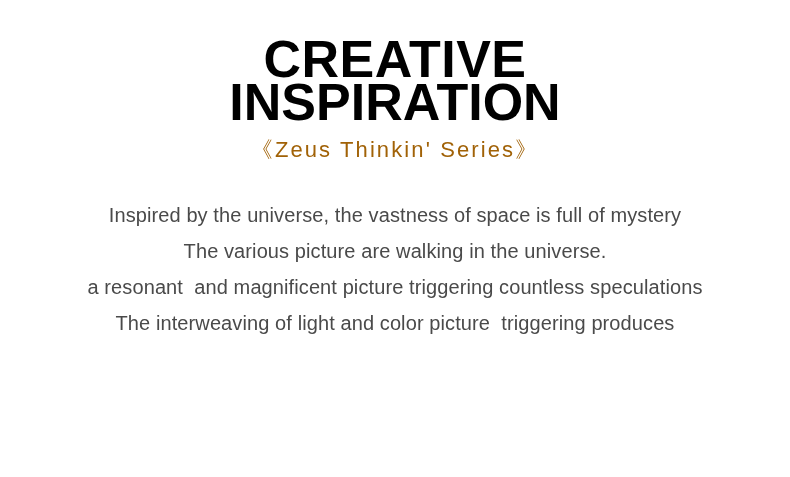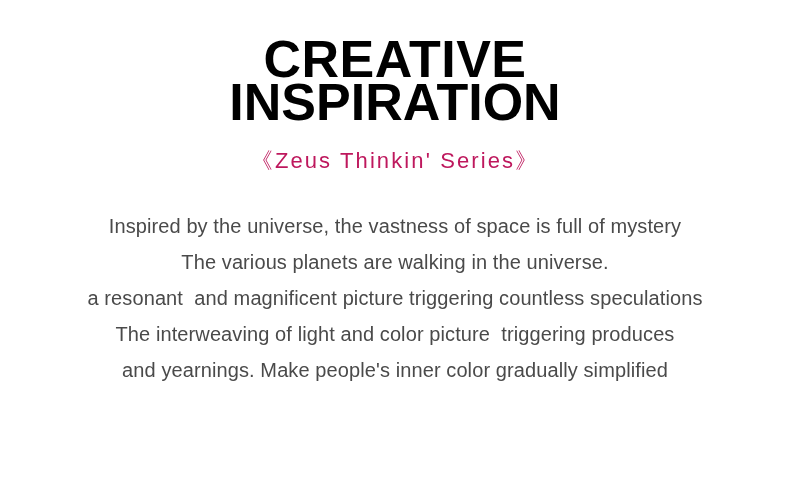--- a/index.html
+++ b/index.html
@@ -43,28 +43,28 @@
     color: #000000;
     white-space: pre;
   }
 
   .title-line.line-2 {
     letter-spacing: 0px;
   }
 
   
   .subtitle {
-    margin-top: 23px;
+    margin-top: 12px;
     text-align: left;
     font-family: "Liberation Sans", sans-serif;
     font-weight: 400;
     font-size: 22px;
     line-height: 28px;
     letter-spacing: 2.1px;
-    color: #be185d;
+    color: #a16207;
     white-space: pre;
     user-select: none;
   }
 
   
   .body-block {
     margin-top: 33px;
     width: 790px;
     text-align: center;
     user-select: none;
@@ -88,19 +88,18 @@
 
   <div class="title-block">
     <span class="title-line line-1">CREATIVE</span>
     <span class="title-line line-2">INSPIRATION</span>
   </div>
 
   <div class="subtitle">《Zeus Thinkin' Series》</div>
 
   <div class="body-block">
     <span class="body-line">Inspired by the universe, the vastness of space is full of mystery</span>
-    <span class="body-line">The various planets are walking in the universe.</span>
+    <span class="body-line">The various picture are walking in the universe.</span>
     <span class="body-line">a resonant  and magnificent picture triggering countless speculations</span>
     <span class="body-line">The interweaving of light and color picture  triggering produces</span>
-    <span class="body-line">and yearnings. Make people's inner color gradually simplified</span>
   </div>
 
 </div>
 
 </body></html>

